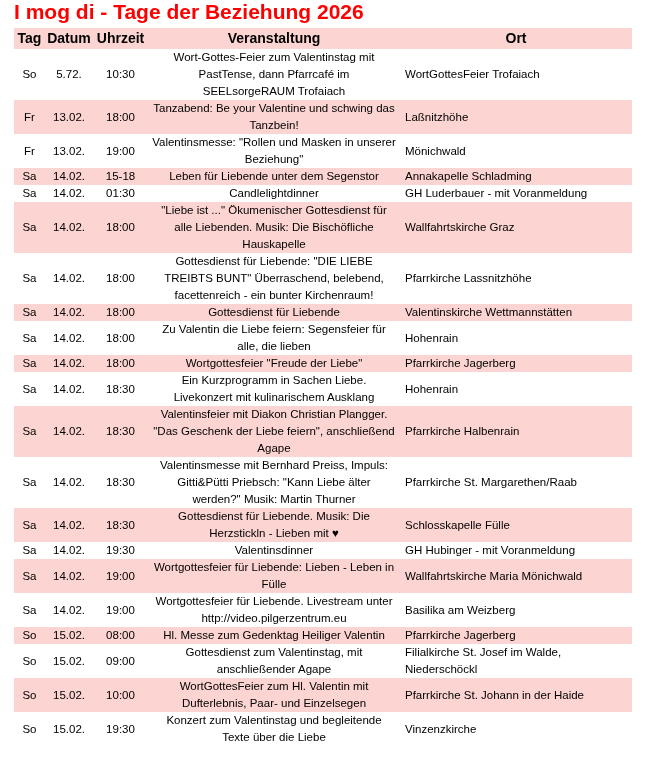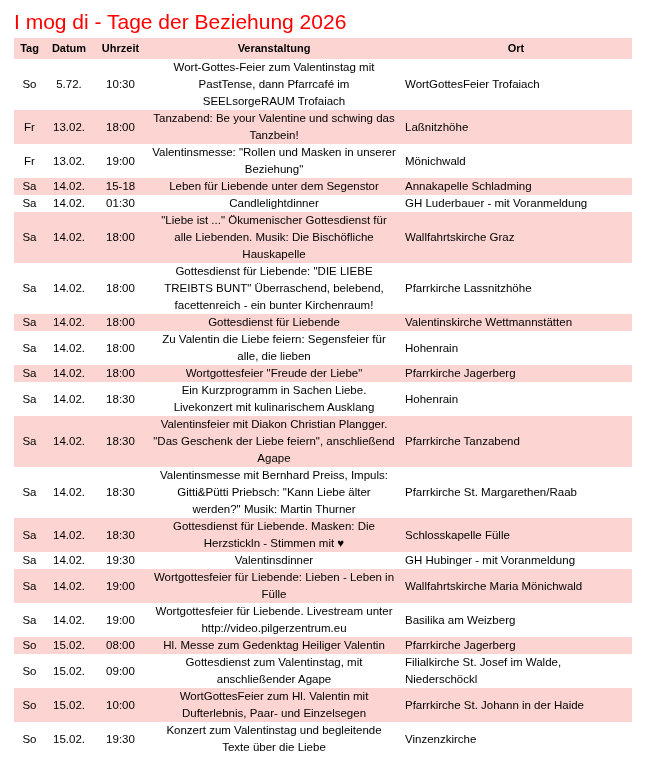--- a/index.html
+++ b/index.html
@@ -12,23 +12,23 @@
     -webkit-font-smoothing: antialiased;
   }
   .page {
     width: 663px;
     min-height: 772px;
     background: #ffffff;
     box-sizing: border-box;
   }
   h1.doc-title {
     font-size: 21px;
-    font-weight: normal;
+    font-weight: bold;
     color: #fe0000;
-    margin: 10px 0 5px 14px;
+    margin: 0 0 5px 14px;
     letter-spacing: 0px;
     line-height: 1.1;
   }
   table.events {
     border-collapse: collapse;
     table-layout: fixed;
     margin-left: 14px;
     width: 618px;
     font-size: 11.5px;
     line-height: 17px;
@@ -38,21 +38,21 @@
   table.events col.c-datum        { width: 48px; }
   table.events col.c-uhrzeit      { width: 55px; }
   table.events col.c-veranstaltung{ width: 252px; }
   table.events col.c-ort          { width: 232px; }
 
   thead tr {
     background: #fcd5d2;
   }
   thead th {
     font-weight: bold;
-    font-size: 11px;
+    font-size: 14px;
     text-align: center;
     padding: 2px 1px;
     vertical-align: middle;
   }
   tbody td {
     padding: 0 2px;
     text-align: center;
     vertical-align: middle;
     word-wrap: break-word;
   }
@@ -171,34 +171,34 @@
           <td class="col-datum">14.02.</td>
           <td class="col-uhrzeit">18:30</td>
           <td class="col-veranstaltung">Ein Kurzprogramm in Sachen Liebe. Livekonzert mit kulinarischem Ausklang</td>
           <td class="col-ort">Hohenrain</td>
         </tr>
         <tr>
           <td class="col-tag">Sa</td>
           <td class="col-datum">14.02.</td>
           <td class="col-uhrzeit">18:30</td>
           <td class="col-veranstaltung">Valentinsfeier mit Diakon Christian Plangger. "Das Geschenk der Liebe feiern", anschließend Agape</td>
-          <td class="col-ort">Pfarrkirche Tanzabend</td>
+          <td class="col-ort">Pfarrkirche Halbenrain</td>
         </tr>
         <tr>
           <td class="col-tag">Sa</td>
           <td class="col-datum">14.02.</td>
           <td class="col-uhrzeit">18:30</td>
           <td class="col-veranstaltung">Valentinsmesse mit Bernhard Preiss, Impuls: Gitti&amp;Pütti Priebsch: "Kann Liebe älter werden?" Musik: Martin Thurner</td>
           <td class="col-ort">Pfarrkirche St. Margarethen/Raab</td>
         </tr>
         <tr>
           <td class="col-tag">Sa</td>
           <td class="col-datum">14.02.</td>
           <td class="col-uhrzeit">18:30</td>
-          <td class="col-veranstaltung">Gottesdienst für Liebende. Masken: Die Herzstickln - Stimmen mit ♥</td>
+          <td class="col-veranstaltung">Gottesdienst für Liebende. Musik: Die Herzstickln - Lieben mit ♥</td>
           <td class="col-ort">Schlosskapelle Fülle</td>
         </tr>
         <tr>
           <td class="col-tag">Sa</td>
           <td class="col-datum">14.02.</td>
           <td class="col-uhrzeit">19:30</td>
           <td class="col-veranstaltung">Valentinsdinner</td>
           <td class="col-ort">GH Hubinger - mit Voranmeldung</td>
         </tr>
         <tr>

